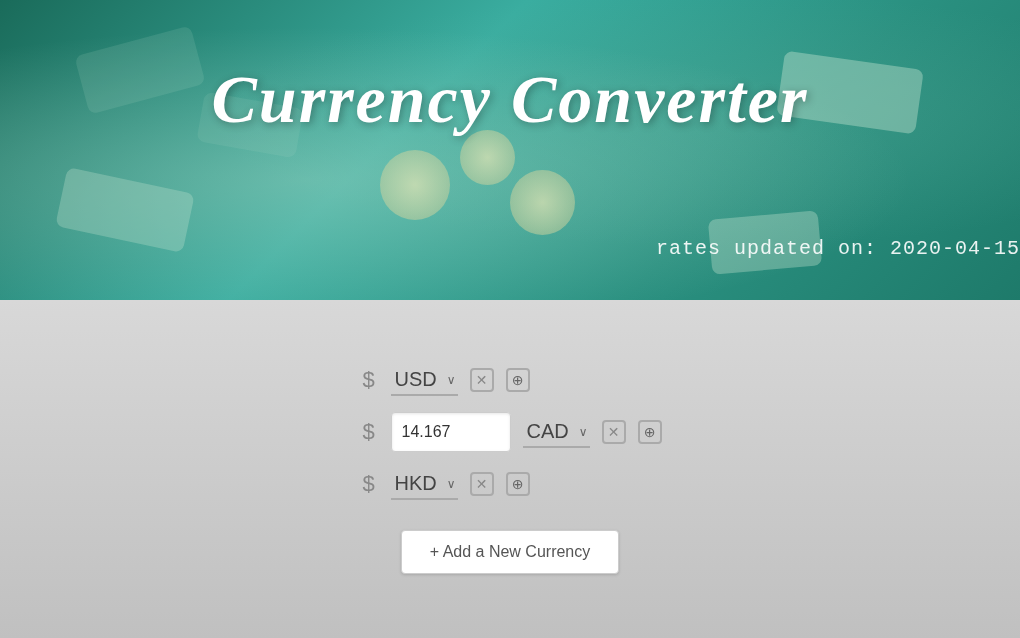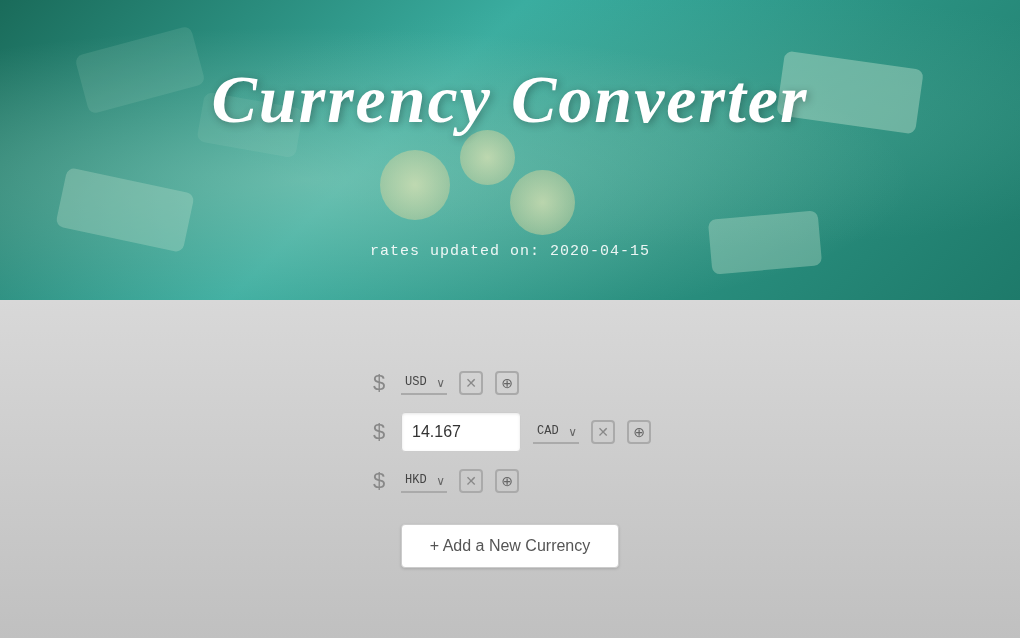--- a/index.html
+++ b/index.html
@@ -138,23 +138,23 @@
       color: white;
       text-shadow: 2px 2px 8px rgba(0,0,0,0.3);
       letter-spacing: 2px;
     }
 
     .hero-subtitle {
       position: absolute;
       bottom: 40px;
       left: 0;
       right: 0;
-      text-align: center;
+      text-align: right;
       font-family: 'Courier New', monospace;
-      font-size: 15px;
+      font-size: 20px;
       color: white;
       opacity: 0.9;
       letter-spacing: 1px;
     }
 
     
     .content {
       width: 100%;
       height: 338px;
       background: linear-gradient(180deg, #d8d8d8 0%, #c0c0c0 100%);
@@ -195,29 +195,28 @@
       color: #333;
       padding: 0 10px;
       outline: none;
       box-shadow: inset 0 1px 3px rgba(0,0,0,0.1);
     }
 
     .currency-select {
       border: none;
       border-bottom: 2px solid #aaa;
       background: transparent;
-      font-size: 12px;
+      font-size: 20px;
       color: #444;
       padding: 4px 4px;
       outline: none;
       cursor: pointer;
       appearance: none;
       -webkit-appearance: none;
       padding-right: 20px;
-      font-family: Liberation Mono, monospace;
     }
 
     .select-wrapper {
       position: relative;
       display: inline-block;
     }
 
     .select-wrapper::after {
       content: '∨';
       position: absolute;

